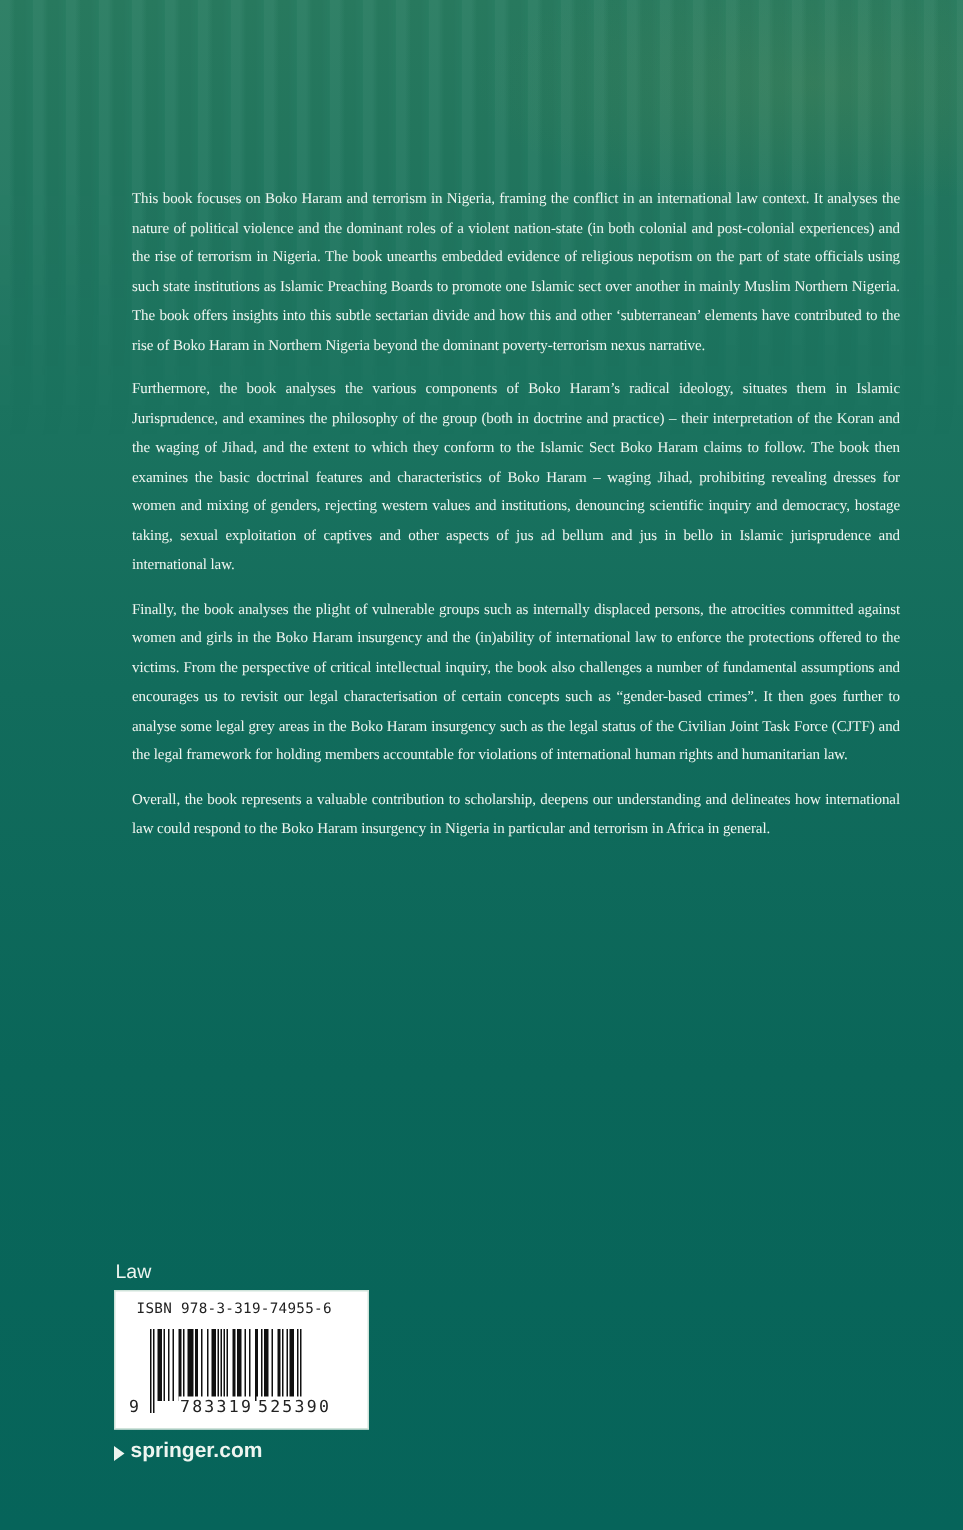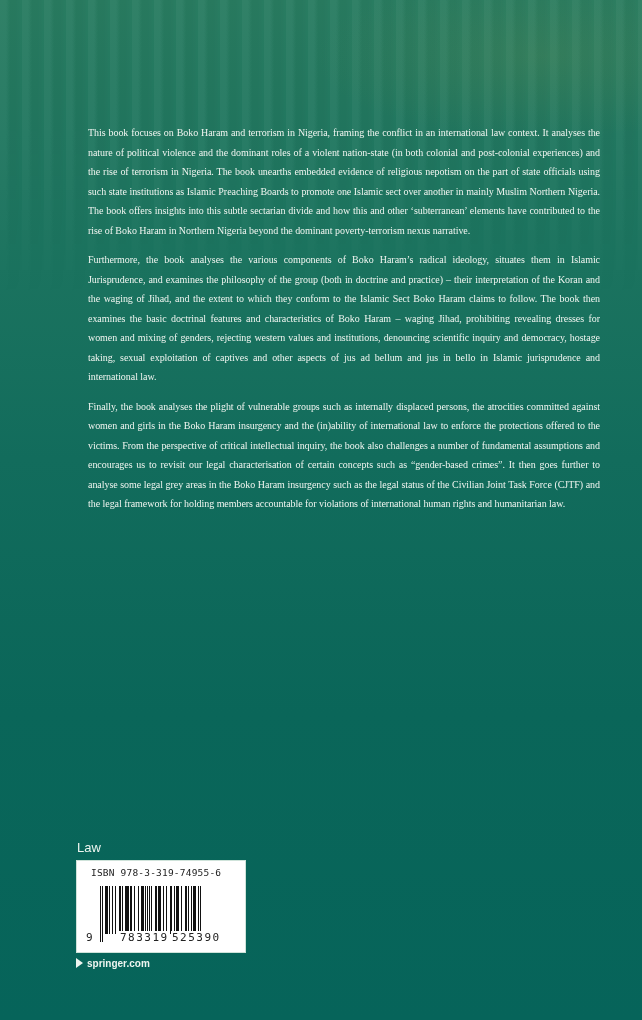--- a/index.html
+++ b/index.html
@@ -71,41 +71,42 @@
   .digits-left, .digits-right {
     position: absolute; top: 70px;
     font-family: "DejaVu Sans Mono", monospace; font-size: 11px; color: #222;
     letter-spacing: 1.5px; background: #fff; padding: 0 1px;
   }
   .digits-left { left: 42px; }
   .digits-right { left: 94px; }
 
   .springer-link {
     position: absolute; left: 76px; top: 958px;
-    font-family: "Liberation Sans", sans-serif; font-size: 10px; font-weight: bold;
-    color: #eef5f0; text-decoration: none; display: flex; align-items: flex-start;
+    font-family: "Liberation Sans", sans-serif; font-size: 14px; font-weight: bold;
+    color: #eef5f0; text-decoration: none; display: flex; align-items: flex-end;
   }
   .springer-link .tri {
     width: 0; height: 0; border-top: 5px solid transparent; border-bottom: 5px solid transparent;
     border-left: 7px solid #eef5f0; margin-right: 4px;
   }
 </style>
 </head>
 <body>
 
 <div class="cover">
   <div class="texture"></div>
   <div class="texture2"></div>
 
   <div class="content">
 
     <div class="blurb">
       <p>This book focuses on Boko Haram and terrorism in Nigeria, framing the conflict in an international law context. It analyses the nature of political violence and the dominant roles of a violent nation-state (in both colonial and post-colonial experiences) and the rise of terrorism in Nigeria. The book unearths embedded evidence of religious nepotism on the part of state officials using such state institutions as Islamic Preaching Boards to promote one Islamic sect over another in mainly Muslim Northern Nigeria. The book offers insights into this subtle sectarian divide and how this and other ‘subterranean’ elements have contributed to the rise of Boko Haram in Northern Nigeria beyond the dominant poverty-terrorism nexus narrative.</p>
       <p>Furthermore, the book analyses the various components of Boko Haram’s radical ideology, situates them in Islamic Jurisprudence, and examines the philosophy of the group (both in doctrine and practice) – their interpretation of the Koran and the waging of Jihad, and the extent to which they conform to the Islamic Sect Boko Haram claims to follow. The book then examines the basic doctrinal features and characteristics of Boko Haram – waging Jihad, prohibiting revealing dresses for women and mixing of genders, rejecting western values and institutions, denouncing scientific inquiry and democracy, hostage taking, sexual exploitation of captives and other aspects of jus ad bellum and jus in bello in Islamic jurisprudence and international law.</p>
       <p>Finally, the book analyses the plight of vulnerable groups such as internally displaced persons, the atrocities committed against women and girls in the Boko Haram insurgency and the (in)ability of international law to enforce the protections offered to the victims. From the perspective of critical intellectual inquiry, the book also challenges a number of fundamental assumptions and encourages us to revisit our legal characterisation of certain concepts such as “gender-based crimes”. It then goes further to analyse some legal grey areas in the Boko Haram insurgency such as the legal status of the Civilian Joint Task Force (CJTF) and the legal framework for holding members accountable for violations of international human rights and humanitarian law.</p>
+      <p>Overall, the book represents a valuable contribution to scholarship, deepens our understanding and delineates how international law could respond to the Boko Haram insurgency in Nigeria in particular and terrorism in Africa in general.</p>
     </div>
 
     <div class="subject">Law</div>
 
     <div class="barcode-box">
       <div class="isbn-text">ISBN 978-3-319-74955-6</div>
       <div class="bars">
         <span class="g" style="width:1px"></span>
           <span class="w" style="width:1px"></span>
           <span class="g" style="width:1px"></span>

